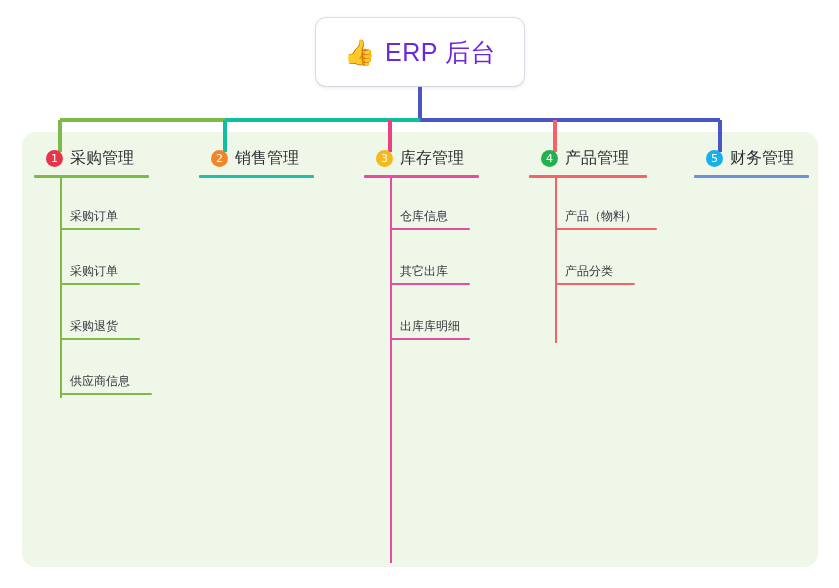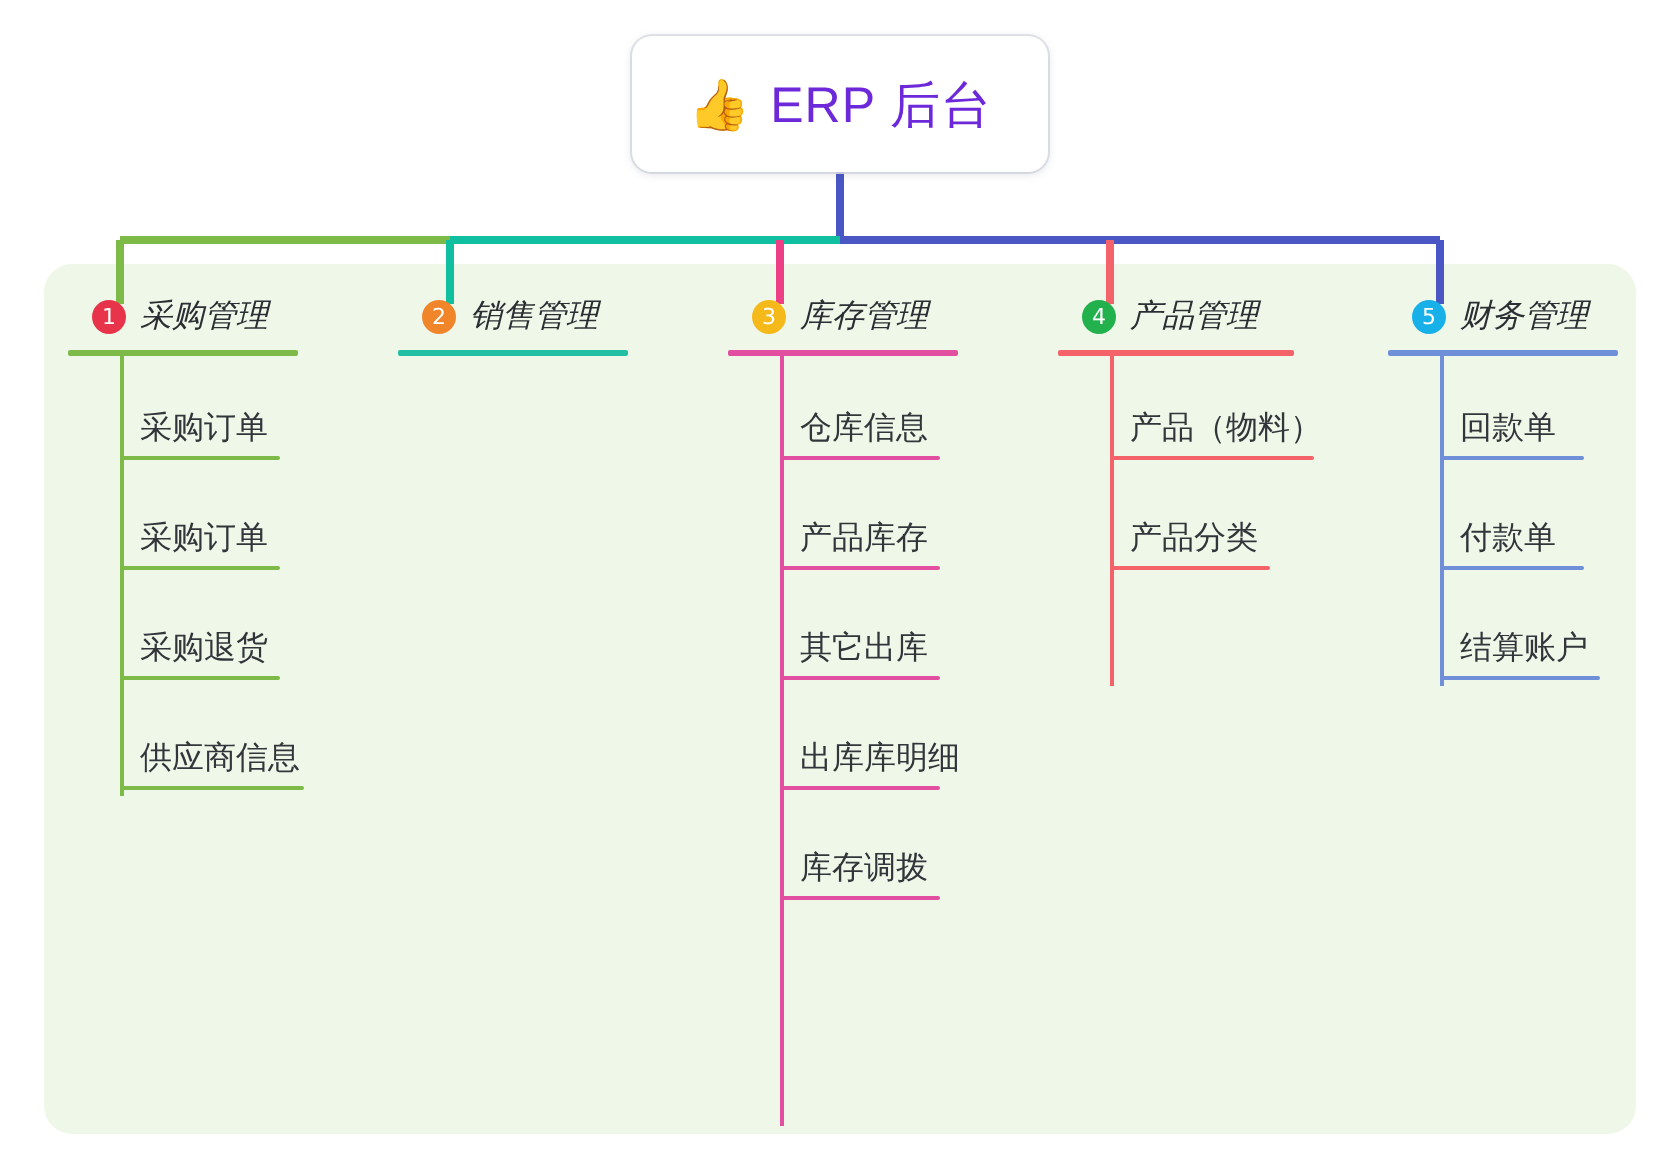--- a/index.html
+++ b/index.html
@@ -92,21 +92,20 @@
     font-size: 11px;
     line-height: 17px;
     text-align: center;
     font-family: "DejaVu Sans", sans-serif;
     flex: 0 0 auto;
   }
   .col-title {
     font-size: 16px;
     color: #2b2f33;
     white-space: nowrap;
-    font-style: italic;
   }
   .head-rule {
     height: 3px;
     margin-top: 5px;
     border-radius: 1px;
   }
 
   .leaves {
     position: relative;
     margin-top: 0;
@@ -118,21 +117,21 @@
     width: 2px;
   }
   .leaf {
     position: relative;
     height: 55px;
   }
   .leaf-label {
     position: absolute;
     left: 36px;
     bottom: 8px;
-    font-size: 16px;
+    font-size: 12px;
     color: #32363a;
     white-space: nowrap;
   }
   .leaf-rule {
     position: absolute;
     left: 26px;
     bottom: 3px;
     height: 2px;
     border-radius: 1px;
   }
@@ -201,33 +200,25 @@
           <span class="col-title">库存管理</span>
         </div>
         <div class="head-rule" style="background: rgb(227, 79, 160); width: 115px;"></div>
         <div class="leaves">
           <div class="spine" style="background: rgb(227, 79, 160); height: 385px;"></div>
           <div class="leaf">
             <span class="leaf-label">仓库信息</span>
             <div class="leaf-rule" style="background: rgb(227, 79, 160); width: 80px;"></div>
           </div>
           <div class="leaf">
-            <span class="leaf-label">产品库存</span>
-            <div class="leaf-rule" style="background: rgb(227, 79, 160); width: 80px;"></div>
-          </div>
-          <div class="leaf">
             <span class="leaf-label">其它出库</span>
             <div class="leaf-rule" style="background: rgb(227, 79, 160); width: 80px;"></div>
           </div>
           <div class="leaf">
             <span class="leaf-label">出库库明细</span>
-            <div class="leaf-rule" style="background: rgb(227, 79, 160); width: 80px;"></div>
-          </div>
-          <div class="leaf">
-            <span class="leaf-label">库存调拨</span>
             <div class="leaf-rule" style="background: rgb(227, 79, 160); width: 80px;"></div>
           </div>
         </div>
       </div>
       <div class="column" style="left: 529px;">
         <div class="col-head">
           <span class="badge" style="background: rgb(34, 177, 76);">4</span>
           <span class="col-title">产品管理</span>
         </div>
         <div class="head-rule" style="background: rgb(244, 98, 106); width: 118px;"></div>
@@ -242,31 +233,16 @@
             <div class="leaf-rule" style="background: rgb(244, 98, 106); width: 80px;"></div>
           </div>
         </div>
       </div>
       <div class="column" style="left: 694px;">
         <div class="col-head">
           <span class="badge" style="background: rgb(24, 176, 232);">5</span>
           <span class="col-title">财务管理</span>
         </div>
         <div class="head-rule" style="background: rgb(111, 143, 216); width: 115px;"></div>
-        <div class="leaves">
-          <div class="spine" style="background: rgb(111, 143, 216); height: 165px;"></div>
-          <div class="leaf">
-            <span class="leaf-label">回款单</span>
-            <div class="leaf-rule" style="background: rgb(111, 143, 216); width: 72px;"></div>
-          </div>
-          <div class="leaf">
-            <span class="leaf-label">付款单</span>
-            <div class="leaf-rule" style="background: rgb(111, 143, 216); width: 72px;"></div>
-          </div>
-          <div class="leaf">
-            <span class="leaf-label">结算账户</span>
-            <div class="leaf-rule" style="background: rgb(111, 143, 216); width: 80px;"></div>
-          </div>
-        </div>
       </div>
     </div>
 
 </div>
 
 </body></html>

